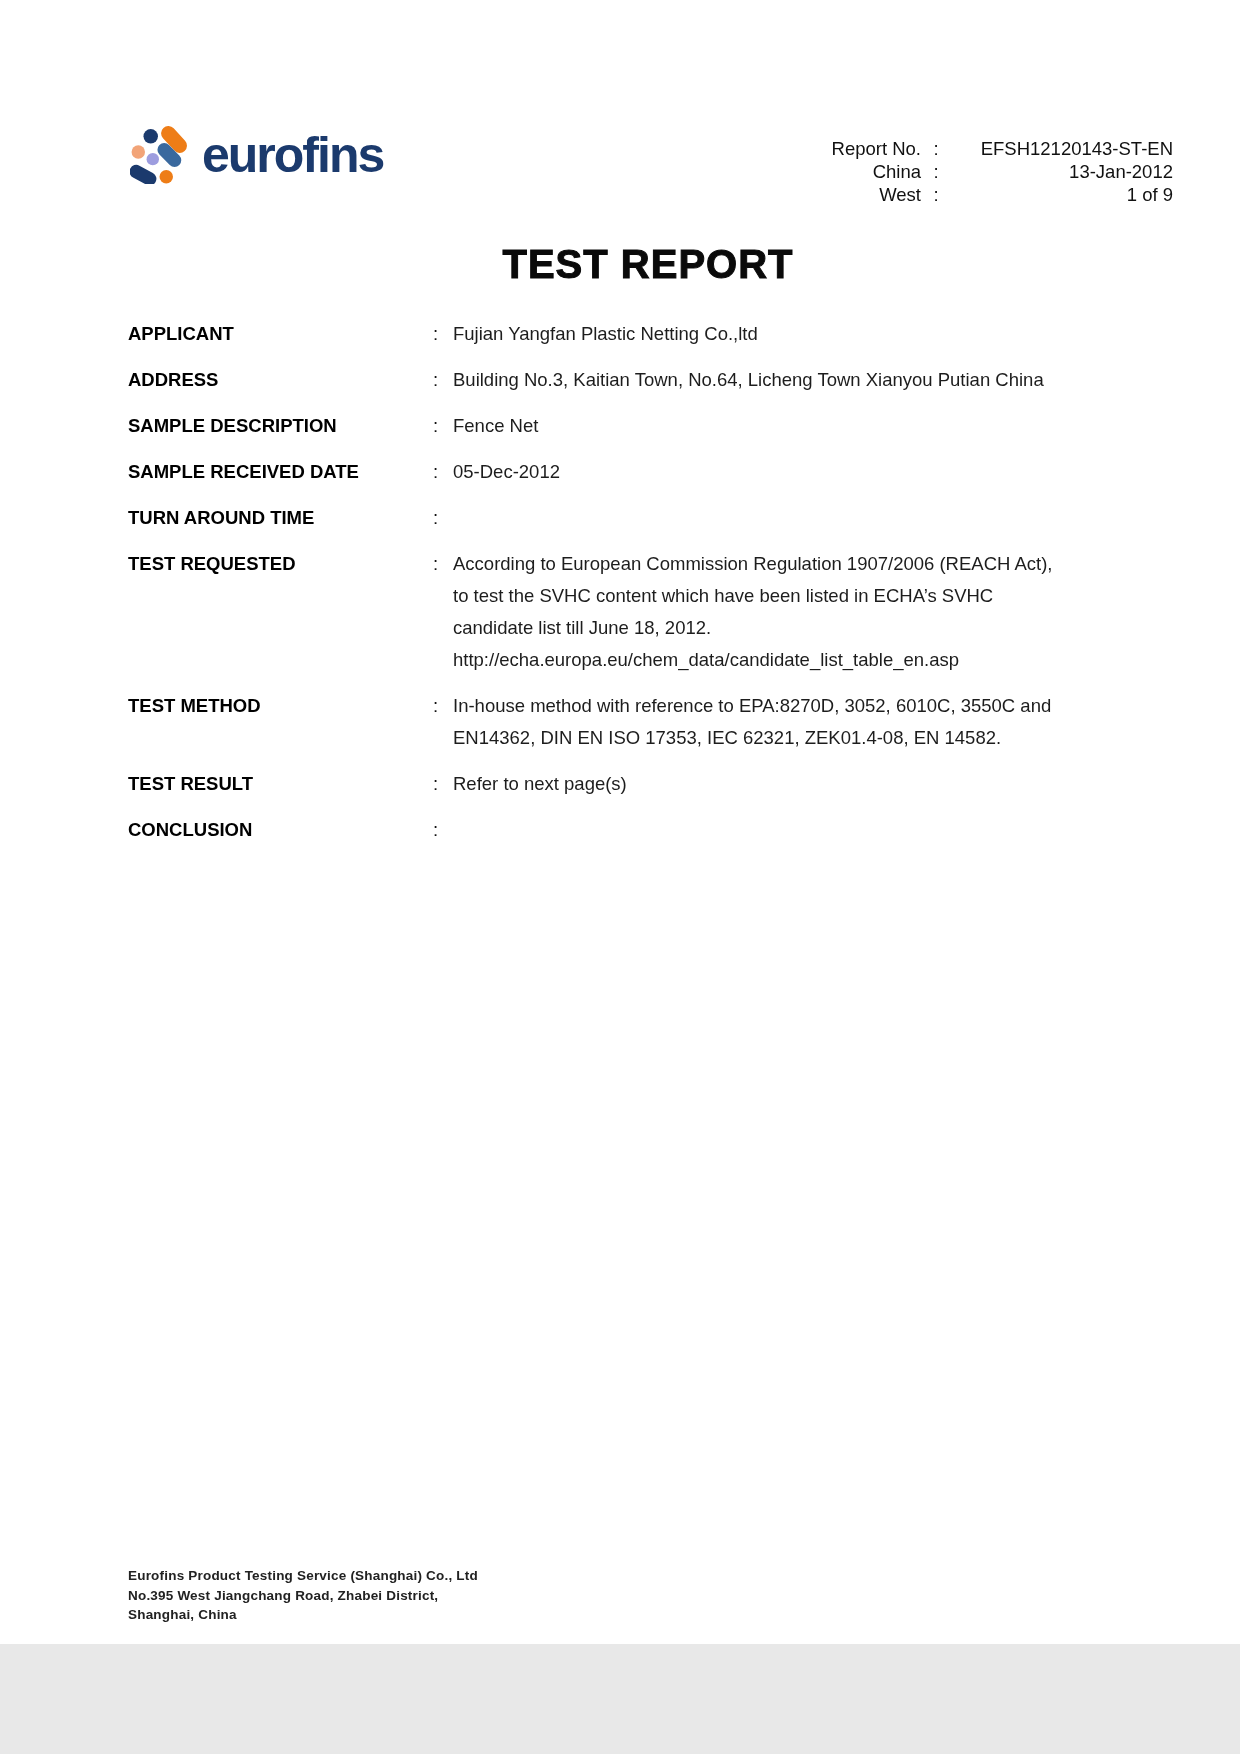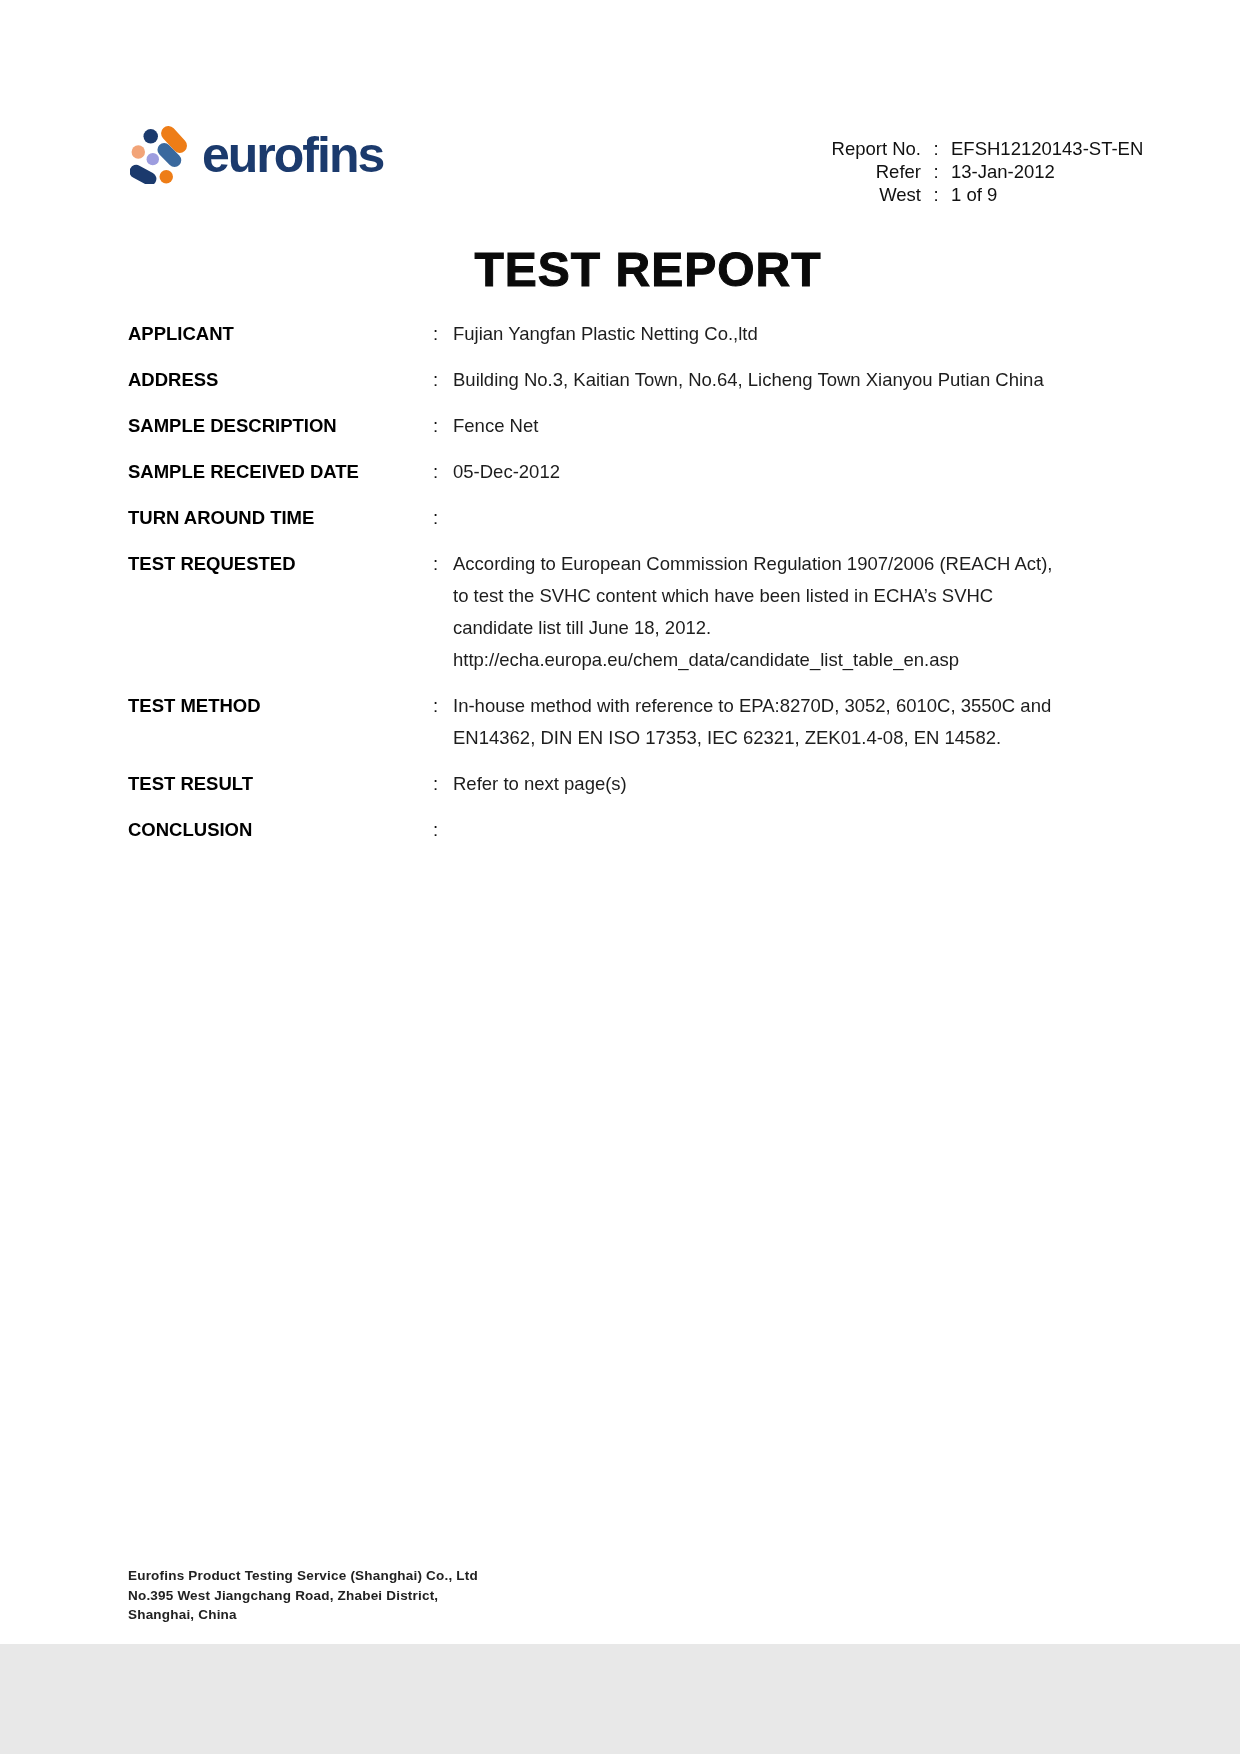--- a/index.html
+++ b/index.html
@@ -18,26 +18,26 @@
   .logo-mark { width:58px; height:58px; }
   .brand-text {
     font-size:50px; font-weight:bold; letter-spacing:-2px;
     color:#1b3a6d; line-height:58px;
   }
   
   .header-meta { position:absolute; top:137px; right:67px; font-size:18.5px; line-height:23px; color:#111; }
   .meta-row { display:grid; grid-template-columns:118px 30px auto; }
   .meta-label { text-align:right; }
   .meta-colon { text-align:center; }
-  .meta-value { text-align:left; min-width:222px; }
+  .meta-value { text-align:right; min-width:222px; }
   
   .title {
     position:absolute; top:242px; left:128px; width:1040px;
     text-align:center;
-    font-size:48px; font-weight:bold; letter-spacing:1px;
+    font-size:40px; font-weight:bold; letter-spacing:1px;
     color:#0a0a0a;
     -webkit-text-stroke:1px #0a0a0a;
   }
   
   .fields { position:absolute; left:128px; top:318px; width:1040px; }
   .field-row { display:grid; grid-template-columns:305px 20px 1fr; margin-bottom:14px; line-height:32px; }
   .field-label {
     font-size:18.5px; font-weight:bold; color:#000;
     text-decoration-thickness:2px;
     text-underline-offset:4px;
@@ -66,21 +66,21 @@
     <div class="brand-text">eurofins</div>
   </div>
 
   <div class="header-meta">
     <div class="meta-row">
       <span class="meta-label">Report No.</span>
       <span class="meta-colon">:</span>
       <span class="meta-value">EFSH12120143-ST-EN</span>
     </div>
     <div class="meta-row">
-      <span class="meta-label">Refer</span>
+      <span class="meta-label">China</span>
       <span class="meta-colon">:</span>
       <span class="meta-value">13-Jan-2012</span>
     </div>
     <div class="meta-row">
       <span class="meta-label">West</span>
       <span class="meta-colon">:</span>
       <span class="meta-value">1 of 9</span>
     </div>
   </div>
 

